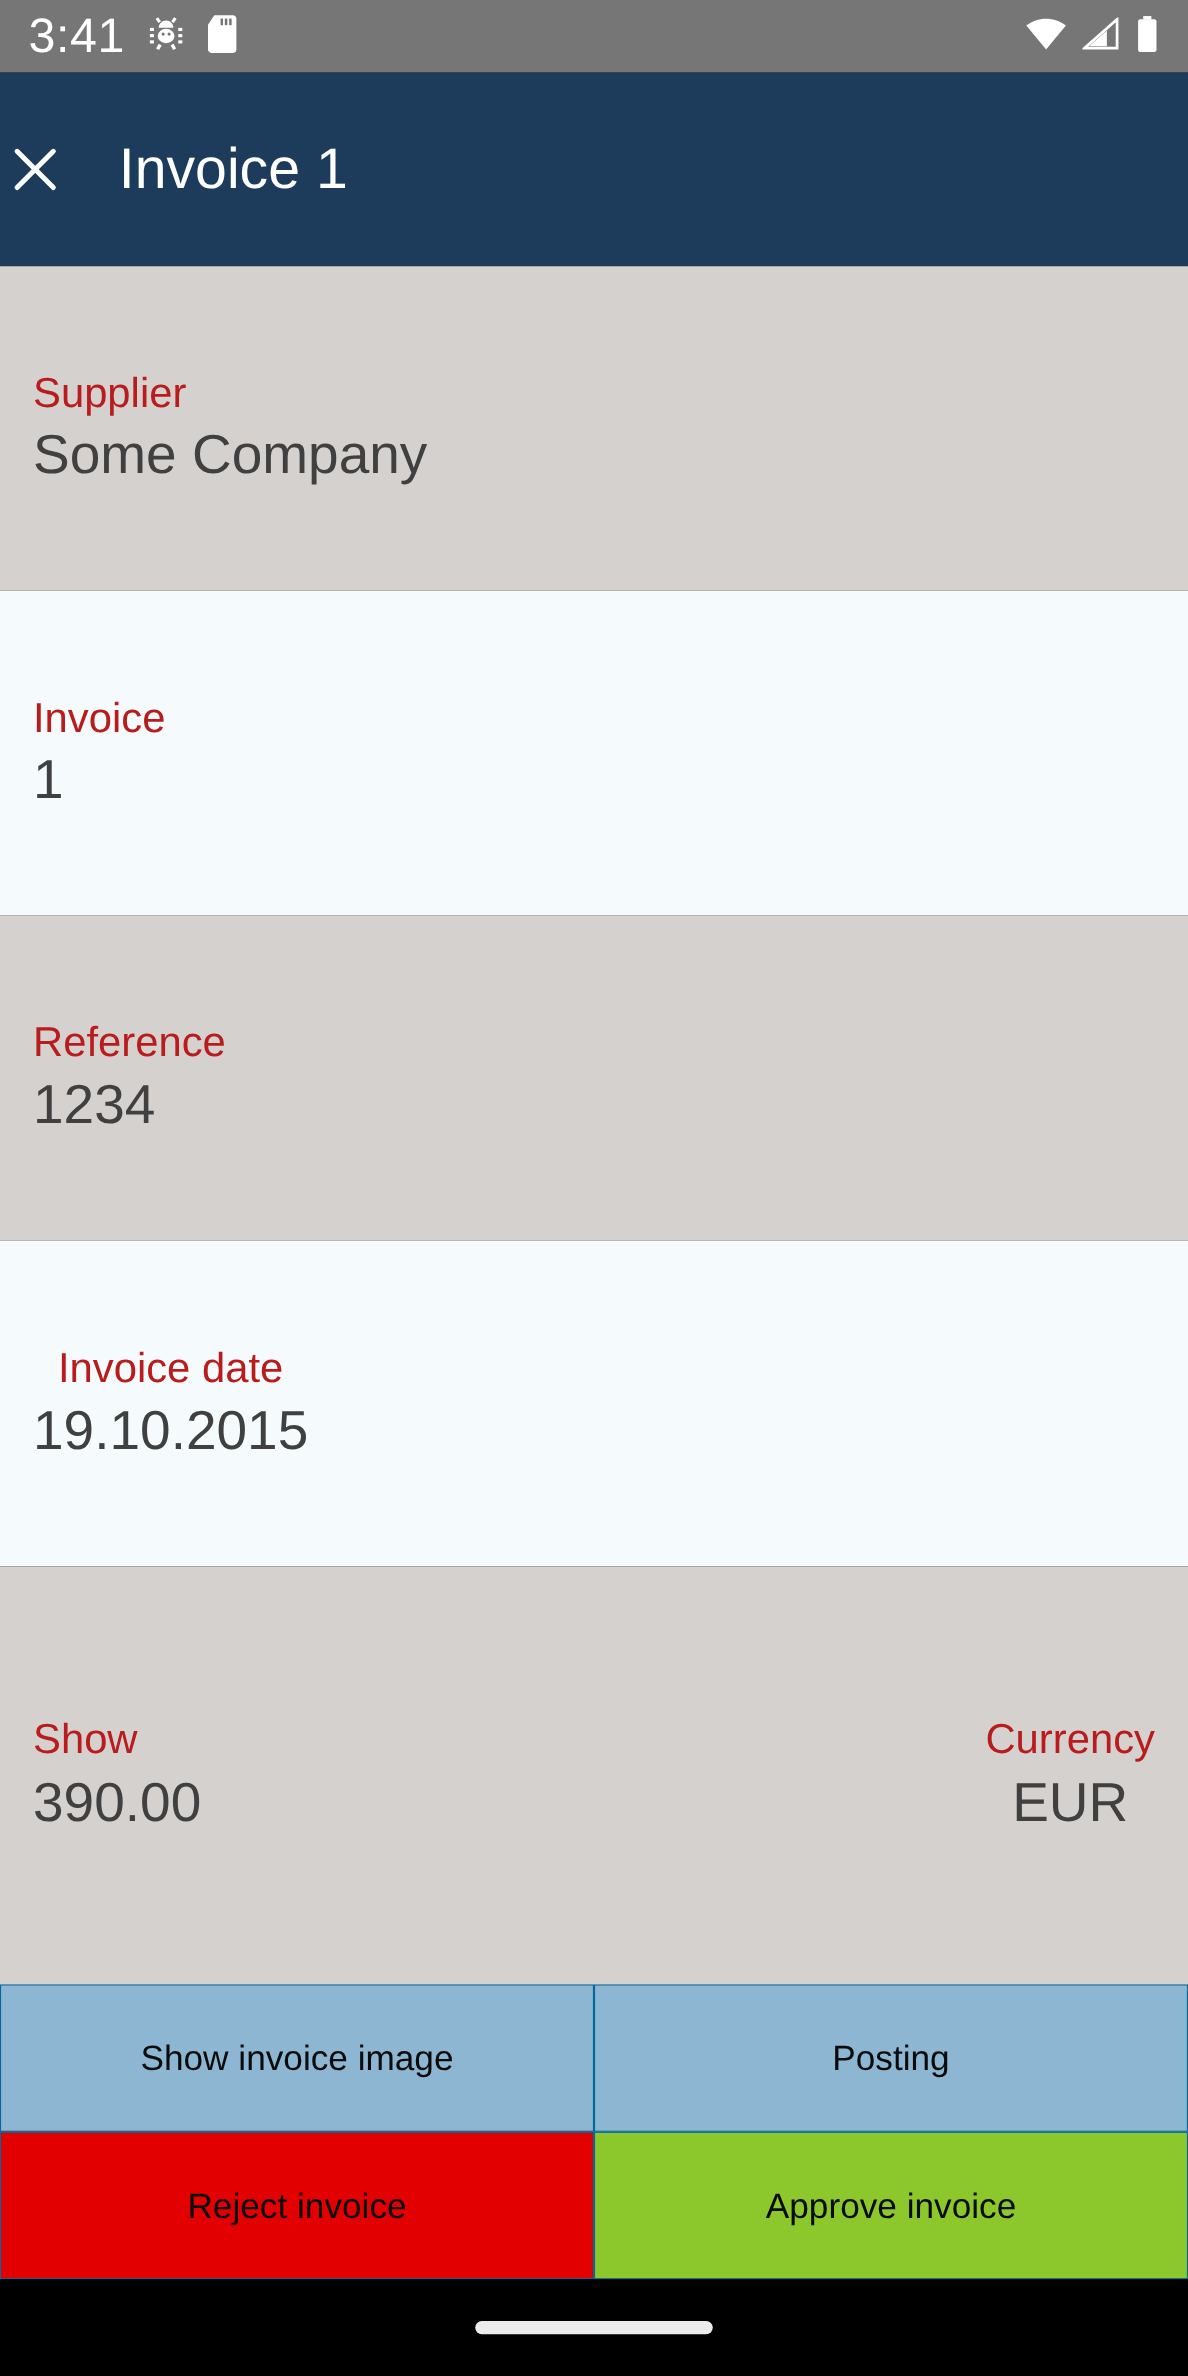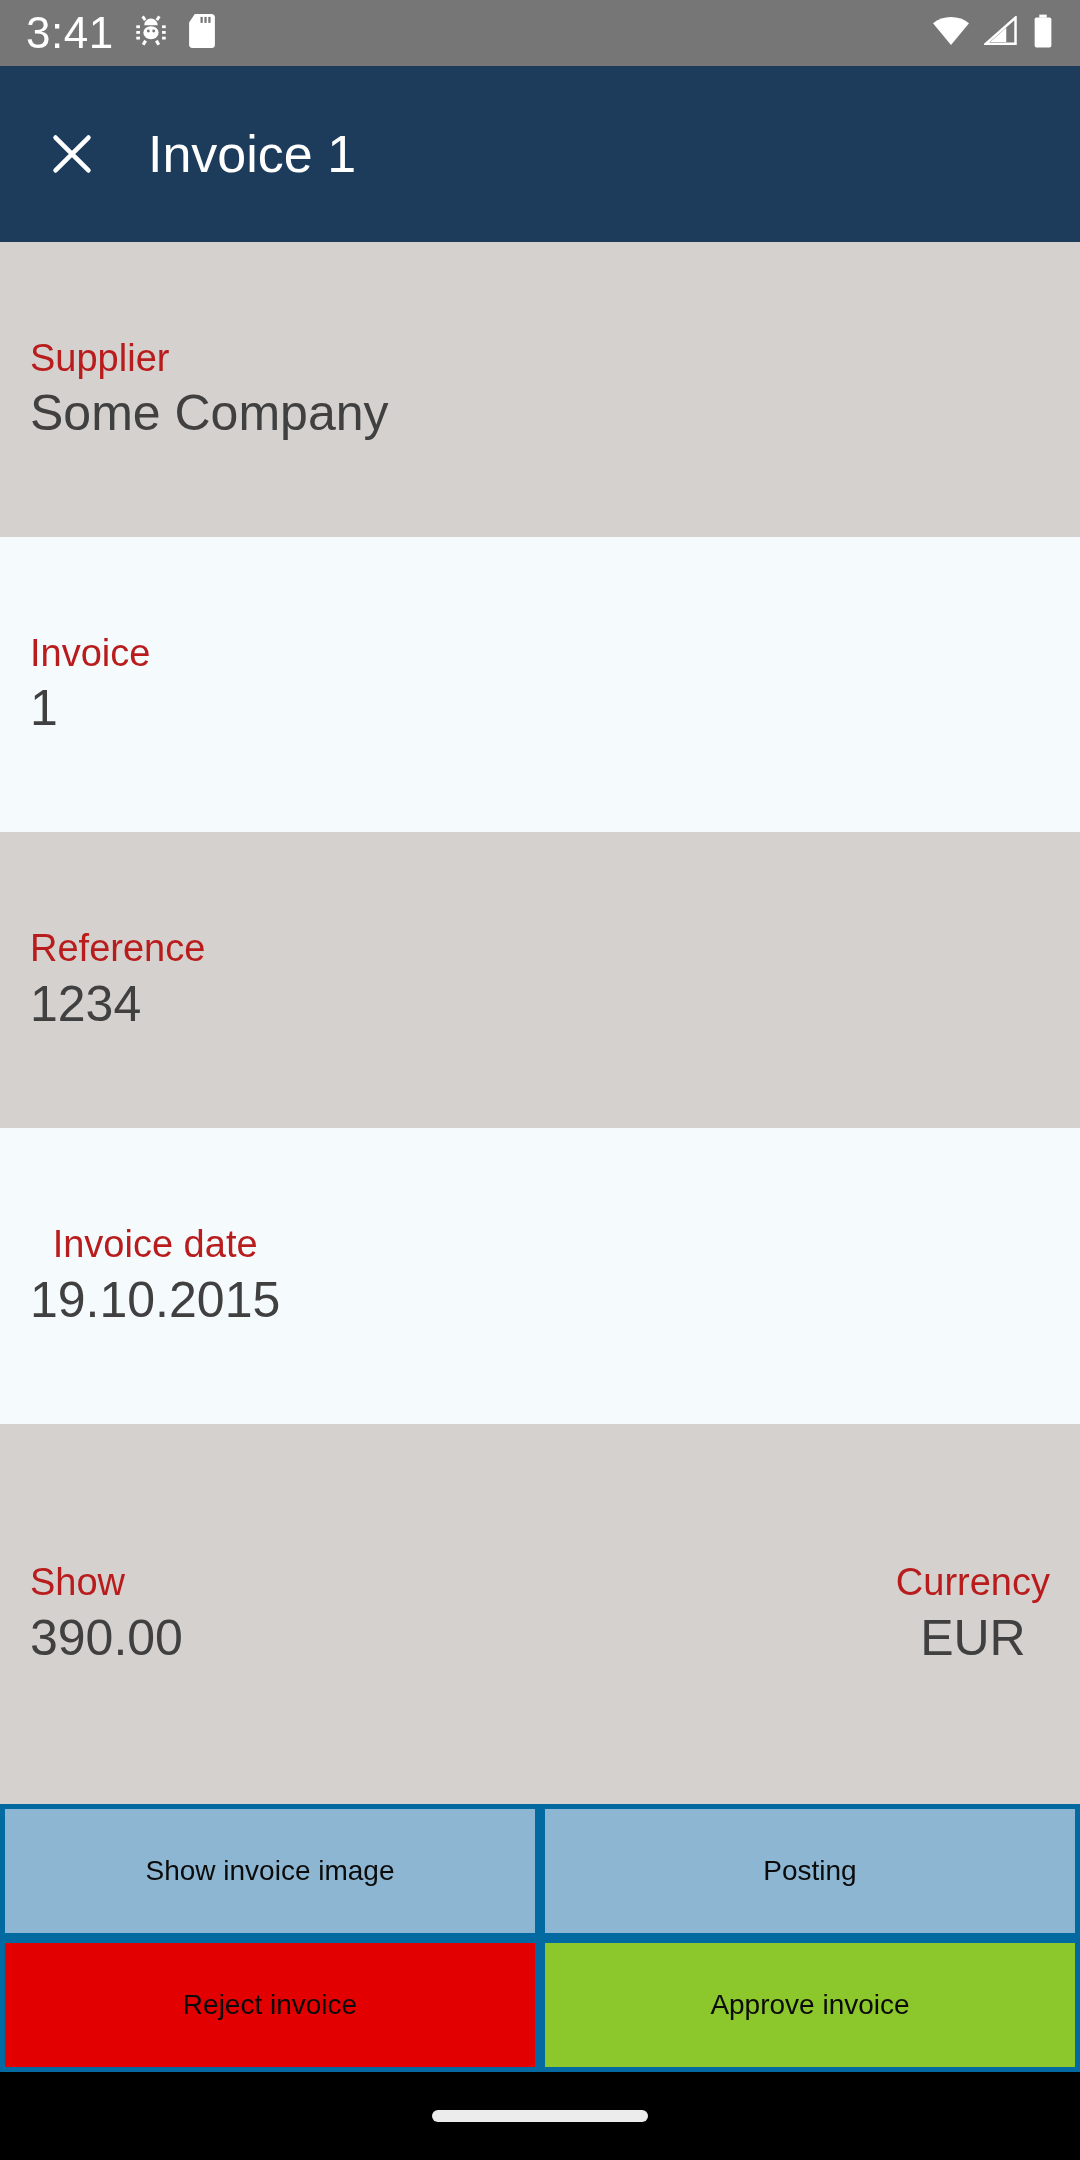--- a/index.html
+++ b/index.html
@@ -51,21 +51,20 @@
     letter-spacing: 0.5px;
   }
   .sicon { display: block; }
 
   
   .app-bar {
     height: 176px;
     background: #1d3c5c;
     display: flex;
     align-items: center;
-    padding-left: 40px;
     box-sizing: border-box;
     flex: 0 0 auto;
   }
   .close-btn {
     width: 64px;
     height: 64px;
     display: flex;
     align-items: center;
     justify-content: center;
     cursor: pointer;
@@ -130,24 +129,24 @@
   .btn-row {
     display: flex;
     flex-direction: row;
     height: 134px;
   }
   .action-btn {
     flex: 1 1 50%;
     display: flex;
     align-items: center;
     justify-content: center;
-    font-size: 28px;
+    font-size: 32px;
     color: #0b0b0b;
     box-sizing: border-box;
-    border: 5px solid #0369a1;
+    border: 1px solid #0369a1;
     cursor: pointer;
     user-select: none;
     text-align: right;
   }
   .btn-blue   { background: #8cb6d1; }
   .btn-red    { background: #e20000; }
   .btn-green  { background: #8cc72b; }
 
   
   .nav-bar {

